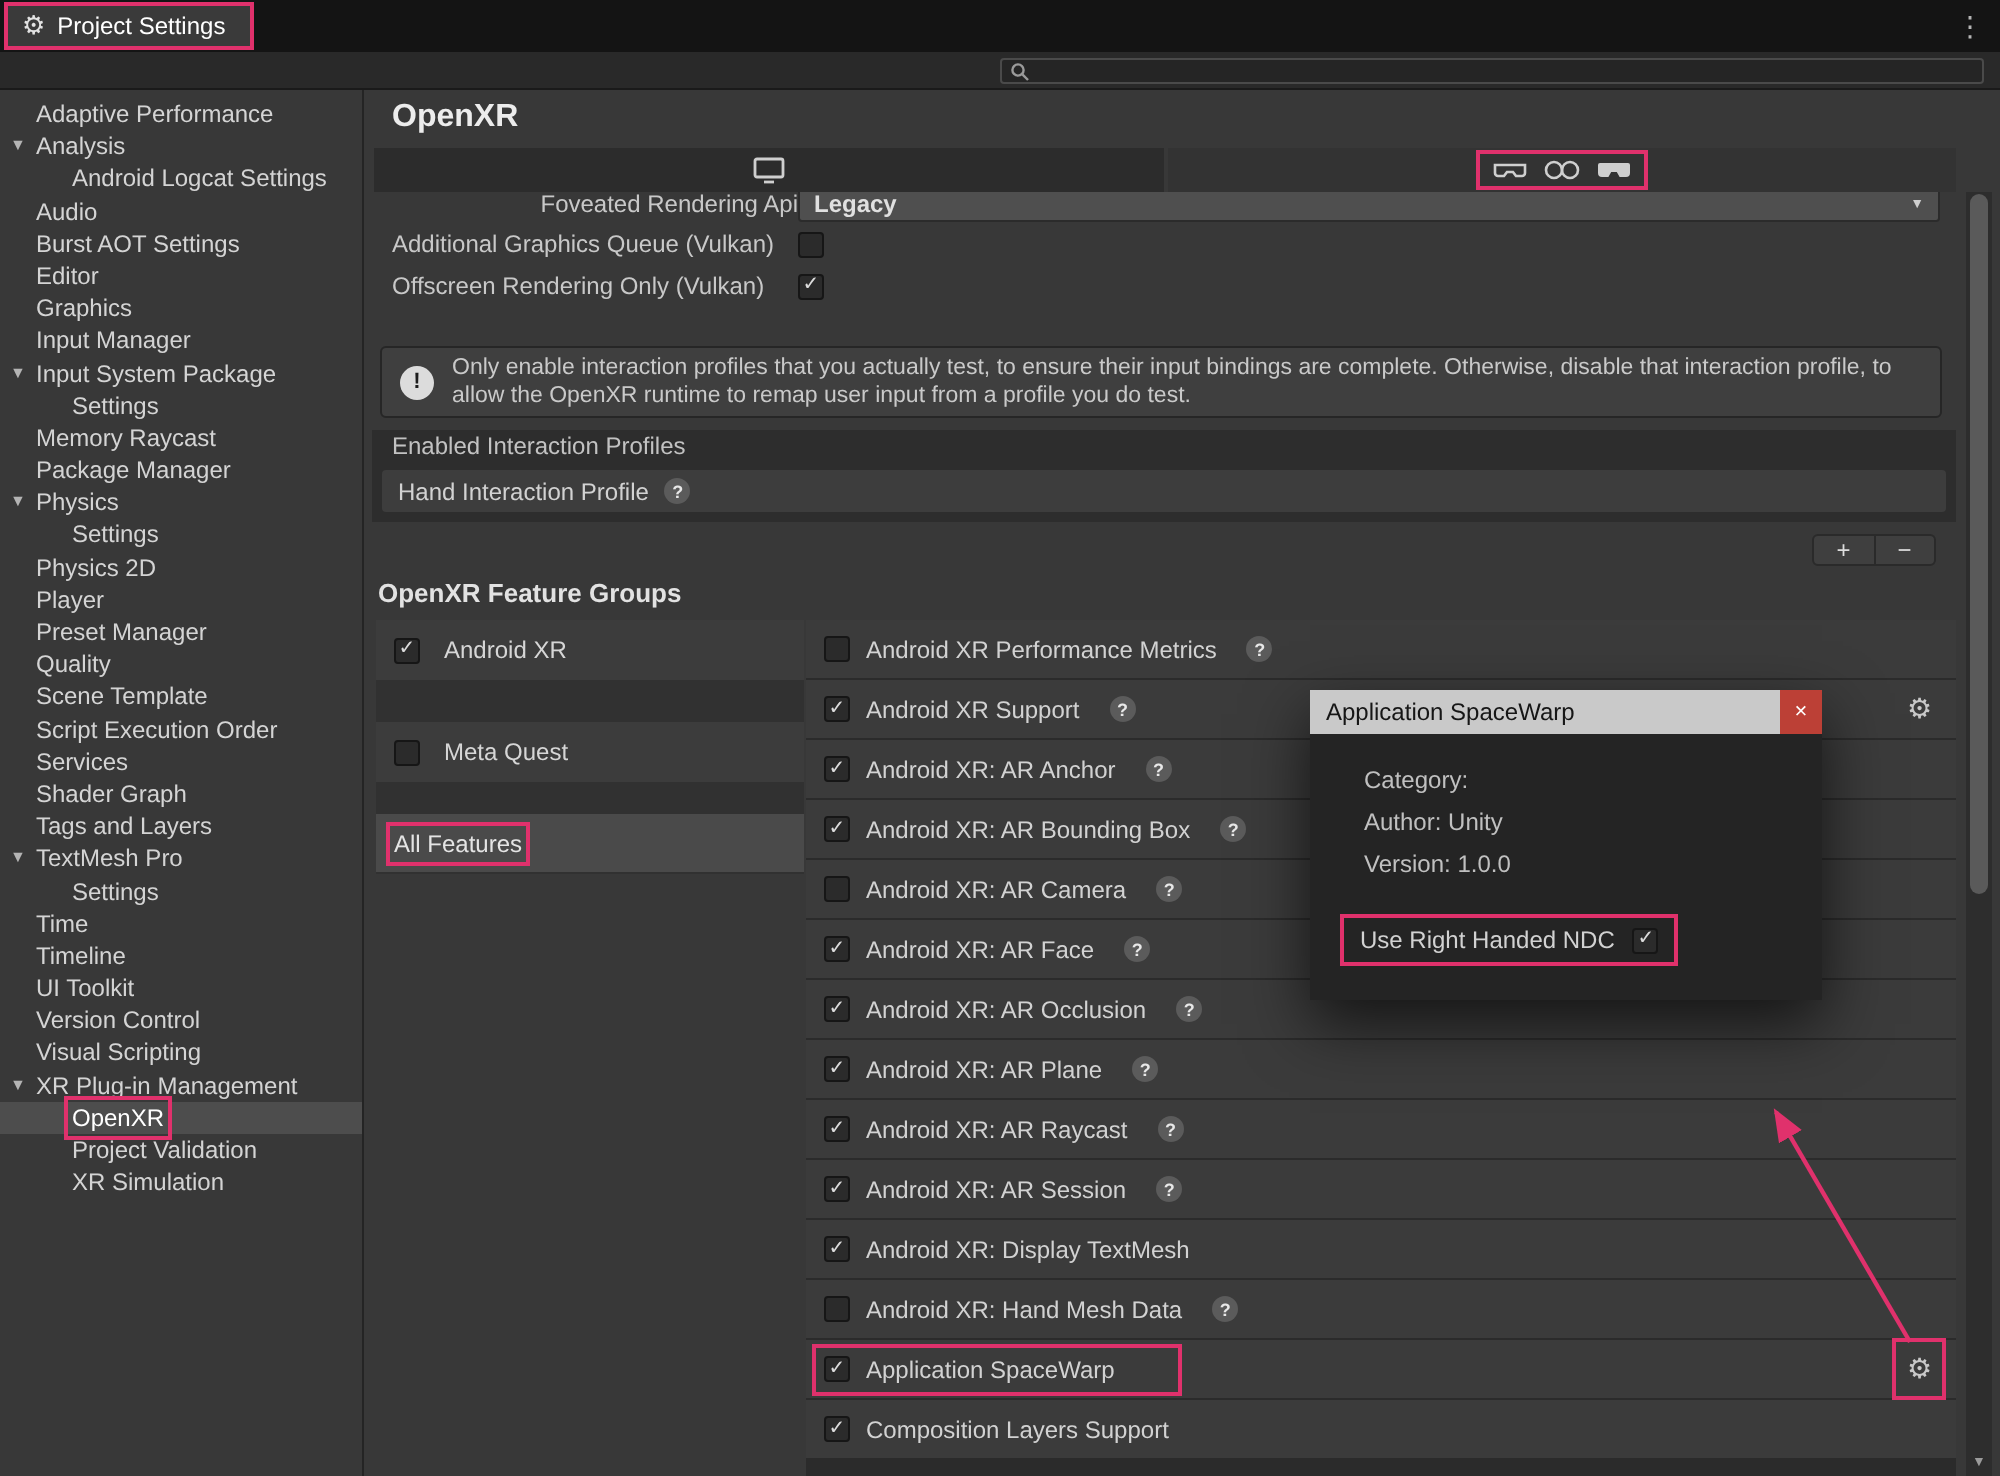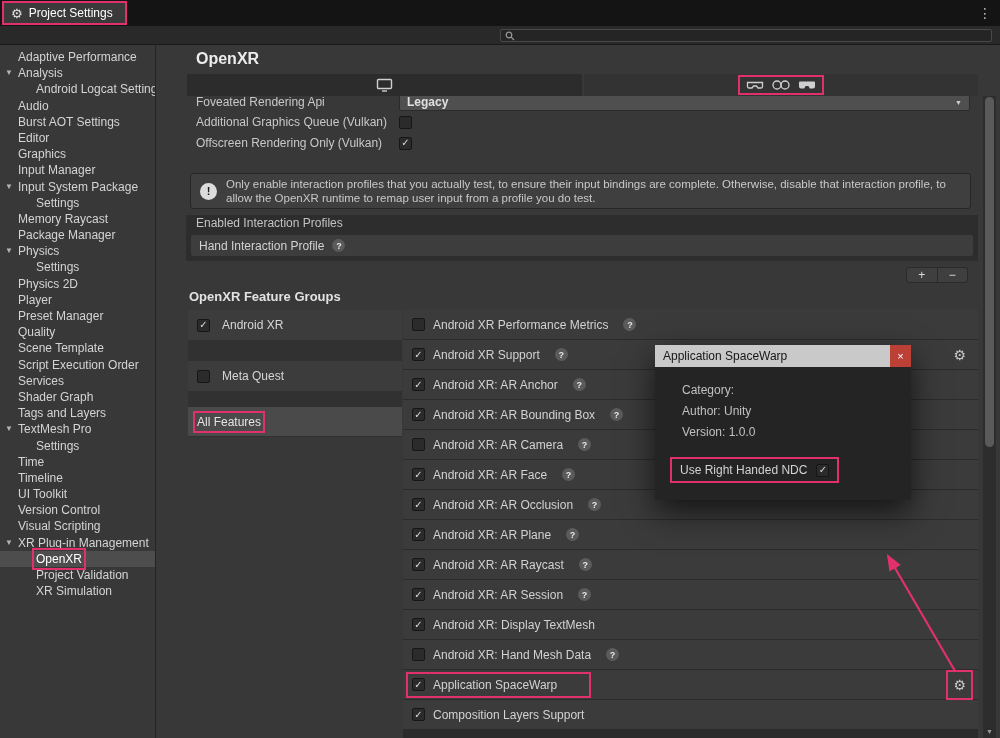--- a/index.html
+++ b/index.html
@@ -12,38 +12,38 @@
   .ps-tab{position:absolute;left:2px;top:1px;height:24px;display:flex;align-items:center;gap:6px;
           padding:0 12px 0 7px;background:#3a3a3a;color:#fff;border:2px solid var(--accent);}
   .gear-glyph{font-size:13px;color:#e2e2e2;}
   .kebab{position:absolute;right:8px;top:5px;font-size:14px;color:#b5b5b5;cursor:pointer;}
   
   .toolbar{position:absolute;left:0;top:26px;width:100%;height:19px;background:#292929;border-bottom:1px solid #1a1a1a;}
   .search{position:absolute;right:8px;top:3px;width:492px;height:13px;background:#252525;
           border:1px solid #4a4a4a;border-radius:2px;display:flex;align-items:center;padding:0 4px;gap:4px;}
   .search input{flex:1;background:transparent;border:none;outline:none;color:#ddd;font-size:11px;height:100%;padding:0;}
   
-  .sidebar{position:absolute;left:0;top:45px;width:156px;bottom:0;background:#383838;
+  .sidebar{position:absolute;left:0;top:45px;width:182px;bottom:0;background:#383838;
            border-right:1px solid #242424;padding-top:4px;overflow:hidden;}
   .side-item{height:16.2px;line-height:16.2px;position:relative;color:#d4d4d4;white-space:nowrap;
              padding-left:calc(18px + var(--ind,0)*18px);cursor:pointer;}
   .side-item.selected{background:#4d4d4d;color:#fff;}
   .fold{position:absolute;left:5px;top:50%;transform:translateY(-50%);font-size:8px;color:#b4b4b4;}
   .red-box-text{outline:2px solid var(--accent);outline-offset:2px;}
   
   .content{position:absolute;left:183px;top:45px;right:0;bottom:0;background:#383838;}
   .page-title{position:absolute;left:13px;top:5px;font-size:16px;font-weight:bold;color:#ececec;}
   .tabstrip{position:absolute;left:4px;top:29px;right:22px;height:22px;display:flex;gap:2px;}
   .tab{flex:1;background:#2c2c2c;display:flex;align-items:center;justify-content:center;cursor:pointer;}
   .tab.active{background:#333333;}
   .devices{display:flex;align-items:center;gap:7px;border:2px solid var(--accent);padding:2px 6px;}
   
   .scrollarea{position:absolute;left:0;top:51px;right:22px;bottom:0;overflow:hidden;background:#383838;}
   .set-row{position:absolute;left:0;right:0;height:18px;display:flex;align-items:center;}
-  .row-foveated{top:-3px;} .row-agq{top:17px;} .row-oro{top:38px;}
+  .row-foveated{top:-3px;text-align:right;} .row-agq{top:17px;} .row-oro{top:38px;}
   .set-label{width:216px;padding-left:13px;color:#c8c8c8;white-space:nowrap;}
   .dropdown{flex:1;margin-right:8px;height:17px;background:#4f4f4f;border:1px solid #2b2b2b;border-radius:2px;
             display:flex;align-items:center;justify-content:space-between;padding:0 7px;color:#e0e0e0;cursor:pointer;font-weight:bold;}
   .caret{font-size:7px;color:#cfcfcf;}
   .checkbox{width:13px;height:13px;background:#2b2b2b;border:1px solid #161616;border-radius:2px;
             display:inline-flex;align-items:center;justify-content:center;flex:none;cursor:pointer;}
   .checkbox .check{visibility:hidden;font-size:10px;font-weight:bold;color:#dcdcdc;line-height:1;}
   .checkbox.checked .check{visibility:visible;}
   .notice{position:absolute;left:7px;right:7px;top:77px;height:36px;background:#3f3f3f;border:1px solid #262626;
           border-radius:3px;display:flex;align-items:center;gap:9px;padding:2px 9px;}

